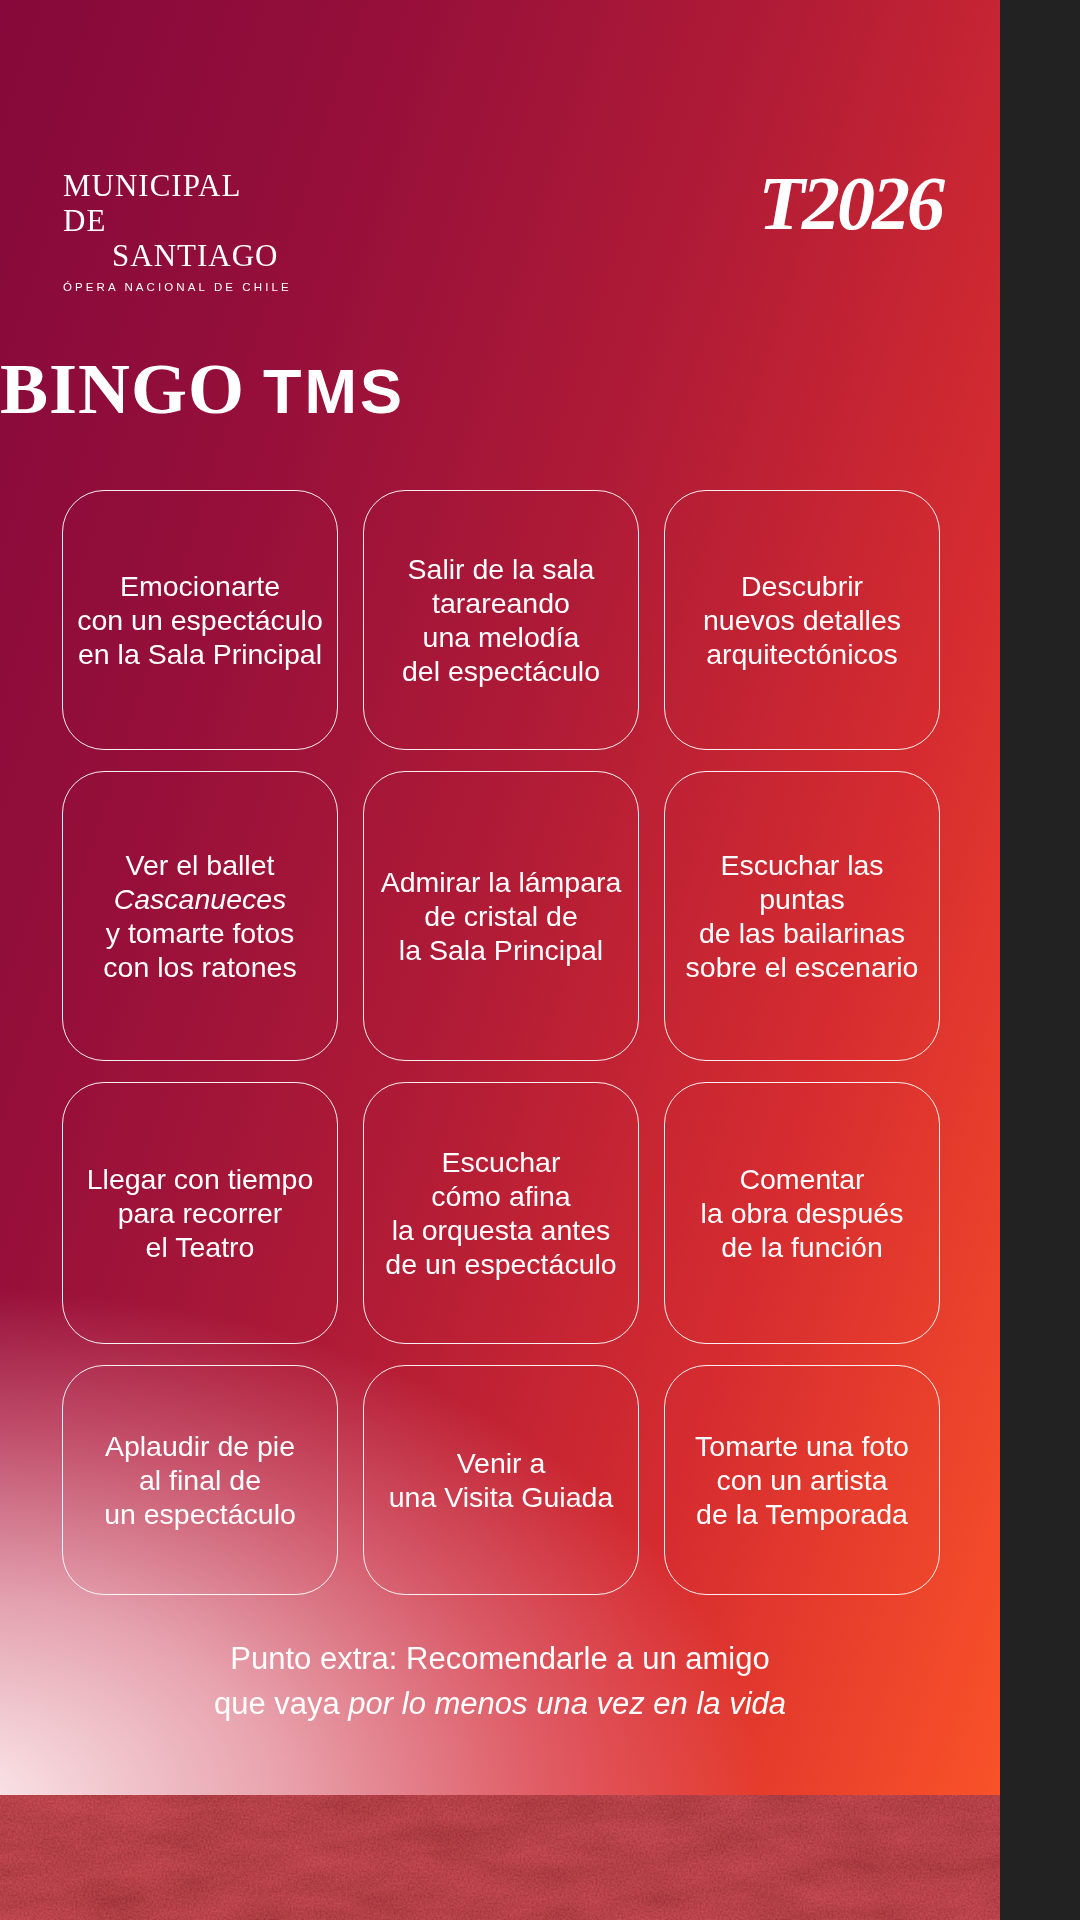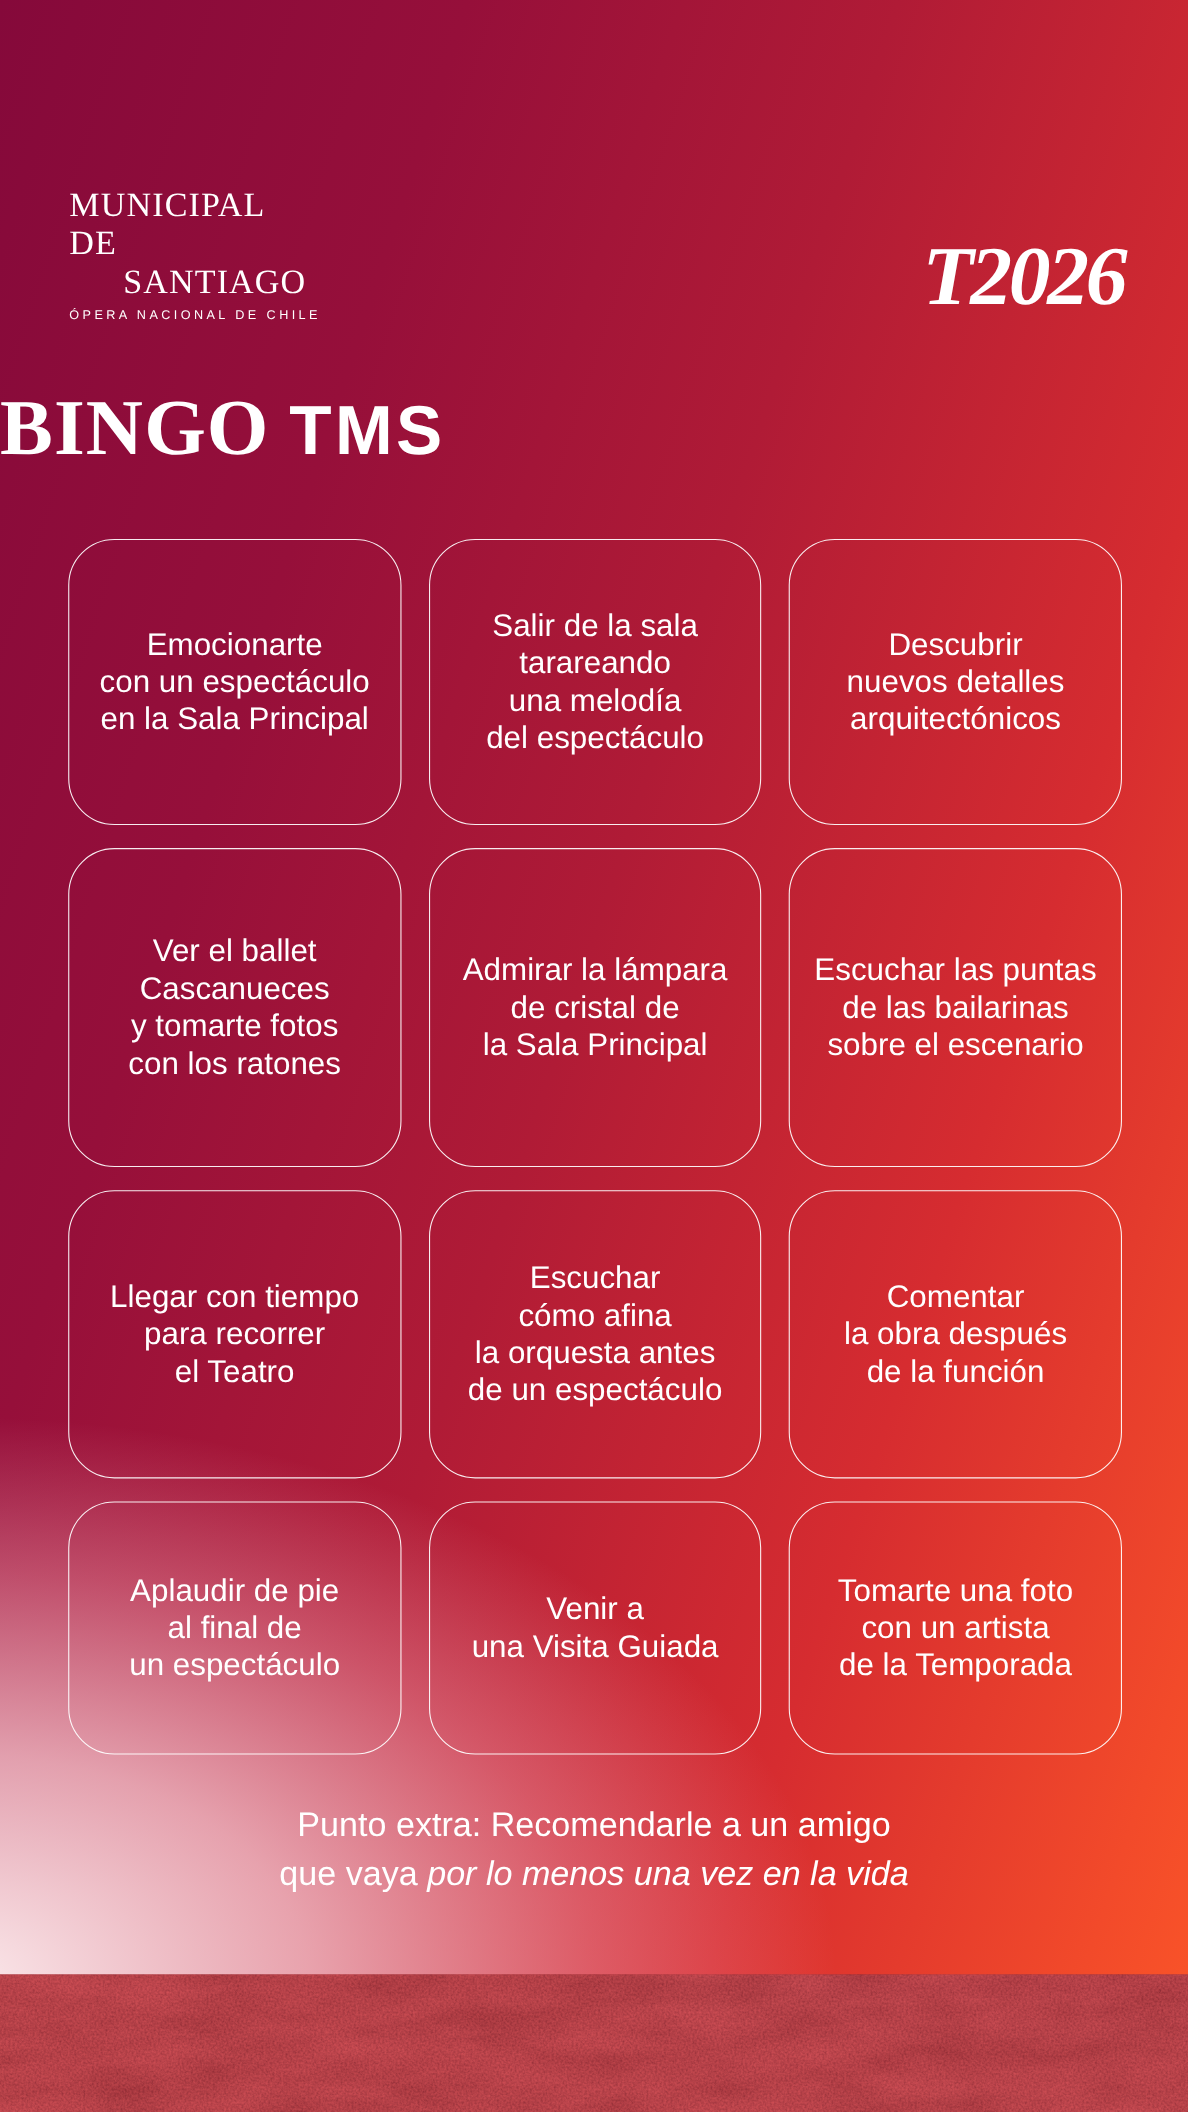--- a/index.html
+++ b/index.html
@@ -1,18 +1,18 @@
 <!DOCTYPE html>
 <html><head>
 <meta charset="utf-8">
 <style>
   html,body{margin:0;padding:0;background:#222;}
   .page{
     position:relative;
-    width:1080px;height:1920px;
+    width:1000px;height:1920px;
     overflow:hidden;
     font-family:"Liberation Sans",sans-serif;
     color:#ffffff;
     background:
       radial-gradient(1000px 640px at -40px 1800px,
         rgba(255,242,243,0.96) 0%,
         rgba(253,214,219,0.72) 32%,
         rgba(250,175,186,0.38) 58%,
         rgba(250,175,186,0) 80%),
       linear-gradient(108deg,
@@ -31,21 +31,21 @@
   .logo-sub{
     margin-top:7px;
     font-family:"Liberation Sans",sans-serif;
     font-size:11.5px;letter-spacing:3.1px;line-height:14px;
     white-space:nowrap;
   }
   .season{
     position:absolute;right:58px;top:163px;
     font-family:"Liberation Serif",serif;
     font-style:italic;font-weight:700;
-    font-size:76px;line-height:80px;letter-spacing:-3px;margin-top:48px;
+    font-size:76px;line-height:80px;letter-spacing:-3px;
   }
 
   
   .title{
     position:absolute;top:348px;left:0;right:0;
     display:flex;align-items:baseline;gap:18px;
   }
   .title-serif{
     font-family:"Liberation Serif",serif;
     font-weight:700;font-size:72px;letter-spacing:1px;
@@ -68,21 +68,21 @@
     border-radius:42px;
     display:flex;flex-direction:column;
     align-items:center;justify-content:center;
     text-align:center;
     padding:0 12px;
   }
   .cell-line{
     font-size:28.5px;line-height:34px;
     font-weight:400;
   }
-  .cell-line.italic{text-align:right;}
+  .cell-line.italic{font-style:italic;text-align:right;}
 
   
   .footer{
     position:absolute;top:1636px;left:0;right:0;
     text-align:center;
     font-size:31px;line-height:45px;
   }
   .footer b{font-weight:400;}
   .footer .it{font-style:italic;margin-top:32px;}
 

